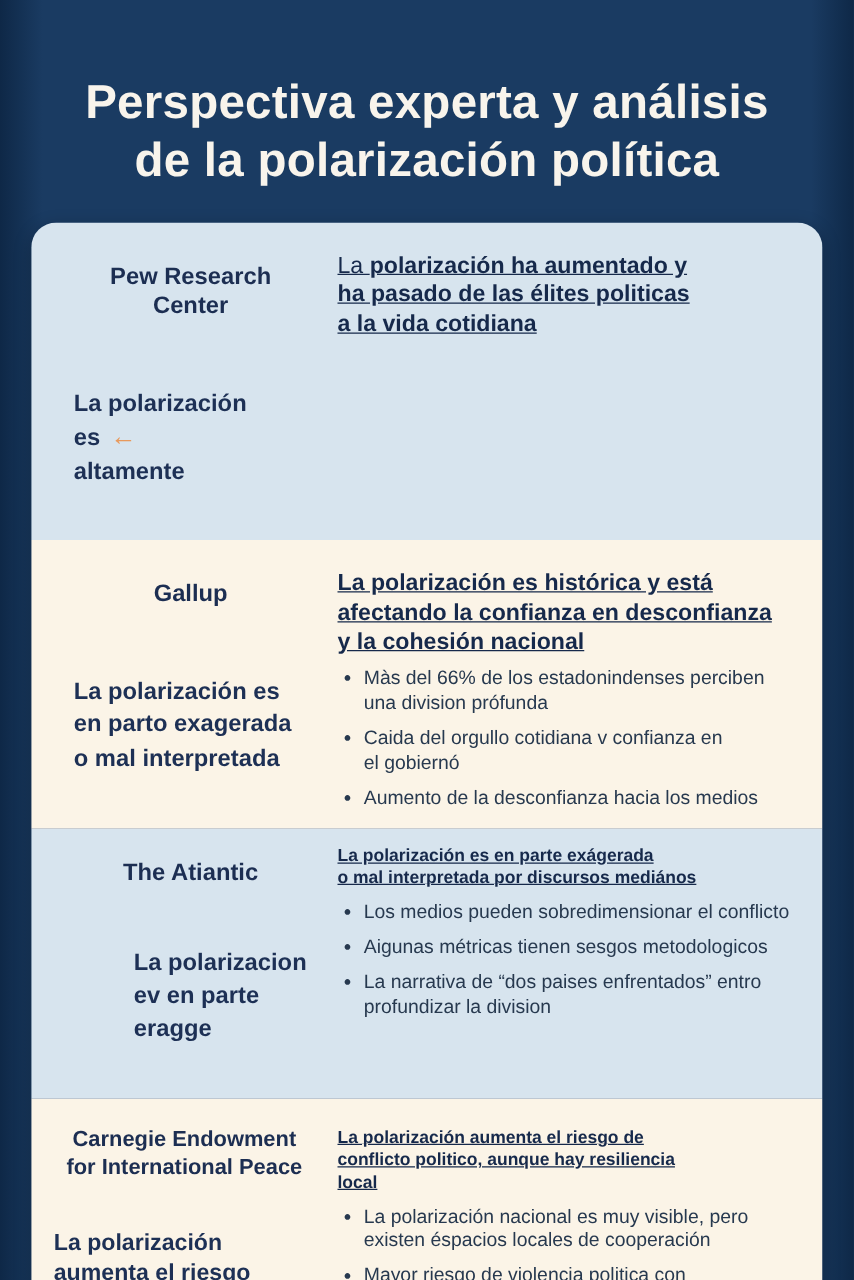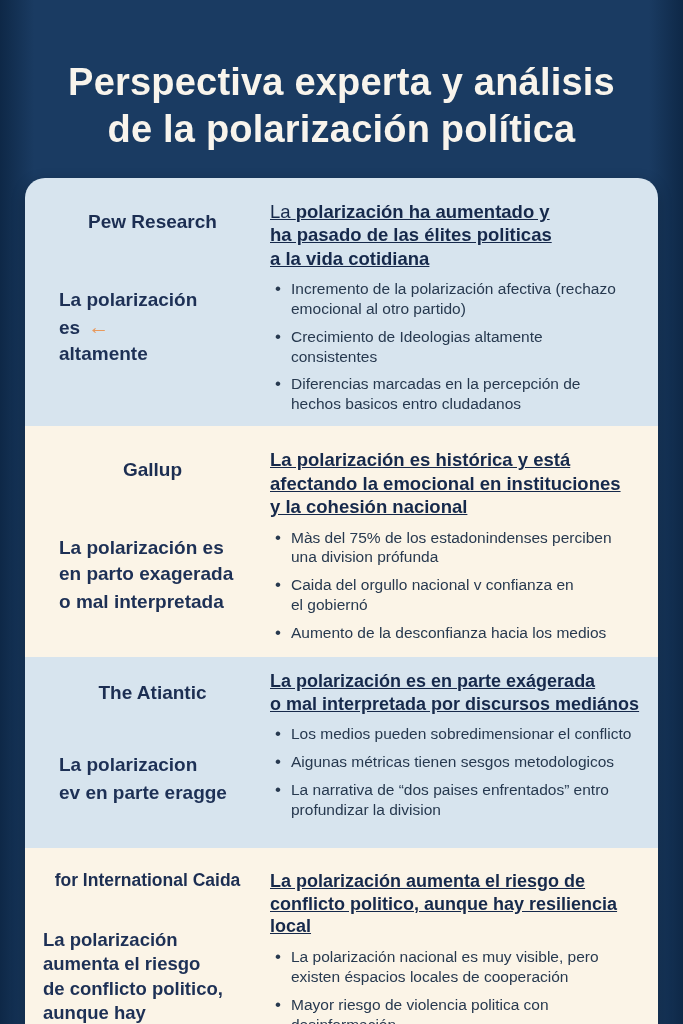--- a/index.html
+++ b/index.html
@@ -58,21 +58,21 @@
 
   .subtitle {
     margin: 28px 0 0 0;
     font-size: 19px;
     line-height: 1.35;
     font-weight: 700;
     color: #1d3055;
     white-space: pre-line;
   }
   .row1 .subtitle, .row3 .subtitle { font-weight: 600; }
-  .row3 .subtitle { margin-top: 22px; }
+  .row3 .subtitle { margin-top: 22px; margin-left: 48px; }
   .row4 .subtitle { margin-top: 12px; font-size: 18.5px; line-height: 1.32; }
   .subtitle .arrow {
     color: #e8995c;
     font-weight: bold;
     font-size: 21px;
     margin-left: 8px;
   }
   .subtitle-cont { display: block; }
 
   .right {
@@ -84,21 +84,21 @@
 
   .headline {
     margin: 0;
     font-size: 18.5px;
     line-height: 1.27;
     font-weight: bold;
     color: #16294b;
     white-space: pre-line;
     text-decoration: underline;
   }
-  .row3 .headline, .row4 .headline { font-size: 18px; }
+  .row3 .headline, .row4 .headline { font-size: 14px; }
   .headline .lead { font-weight: 400; }
 
   .bullets {
     list-style: none;
     margin: 9px 0 0 0;
     padding: 0;
   }
   .bullets li {
     position: relative;
     padding-left: 21px;
@@ -124,62 +124,55 @@
   <span>Perspectiva experta y análisis</span>
   <span>de la polarización política</span>
 </h1>
 
 <div class="card">
 
   <section class="row row1 blue">
     <div class="left">
       <h2 class="org">
         <span>Pew Research</span>
+        <span>Center</span>
       </h2>
       <p class="subtitle">
         <span>La polarización es</span><span class="arrow">←</span>
         <span class="subtitle-cont">altamente</span>
       </p>
     </div>
     <div class="right">
       <h3 class="headline"><span class="lead">La </span><span>polarización ha aumentado y
 ha pasado de las élites politicas
 a la vida cotidiana</span></h3>
-      <ul class="bullets">
-        <li>Incremento de la polarización afectiva (rechazo
-emocional al otro partido)</li>
-        <li>Crecimiento de Ideologias altamente
-consistentes</li>
-        <li>Diferencias marcadas en la percepción de
-hechos basicos entro cludadanos</li>
-      </ul>
     </div>
   </section>
 
   <section class="row row2 cream">
     <div class="left">
       <h2 class="org">
         <span>Gallup</span>
         <span></span>
       </h2>
       <p class="subtitle">
         <span>La polarización es
 en parto exagerada
 o mal interpretada</span><span class="arrow"></span>
         <span class="subtitle-cont"></span>
       </p>
     </div>
     <div class="right">
       <h3 class="headline"><span class="lead"></span><span>La polarización es histórica y está
-afectando la emocional en instituciones
+afectando la confianza en desconfianza
 y la cohesión nacional</span></h3>
       <ul class="bullets">
-        <li>Màs del 75% de los estadonindenses perciben
+        <li>Màs del 66% de los estadonindenses perciben
 una division prófunda</li>
-        <li>Caida del orgullo nacional v confianza en
+        <li>Caida del orgullo cotidiana v confianza en
 el gobiernó</li>
         <li>Aumento de la desconfianza hacia los medios</li>
       </ul>
     </div>
   </section>
 
   <section class="row row3 blue">
     <div class="left">
       <h2 class="org">
         <span>The Atiantic</span>
@@ -199,21 +192,22 @@
         <li>Aigunas métricas tienen sesgos metodologicos</li>
         <li>La narrativa de “dos paises enfrentados” entro
 profundizar la division</li>
       </ul>
     </div>
   </section>
 
   <section class="row row4 cream">
     <div class="left">
       <h2 class="org">
-        <span>for International Caida</span>
+        <span>Carnegie Endowment</span>
+        <span>for International Peace</span>
       </h2>
       <p class="subtitle">
         <span>La polarización
 aumenta el riesgo
 de conflicto politico,
 aunque hay
 resillencia local</span><span class="arrow"></span>
         <span class="subtitle-cont"></span>
       </p>
     </div>

